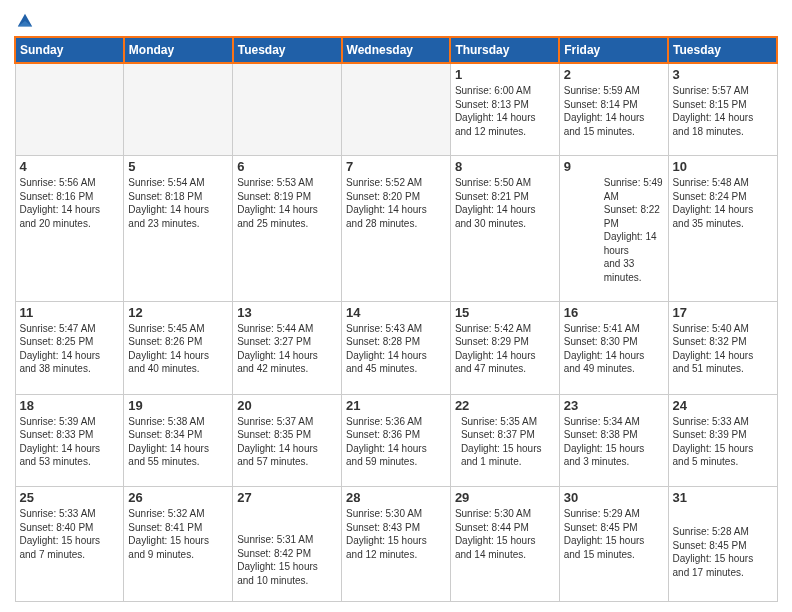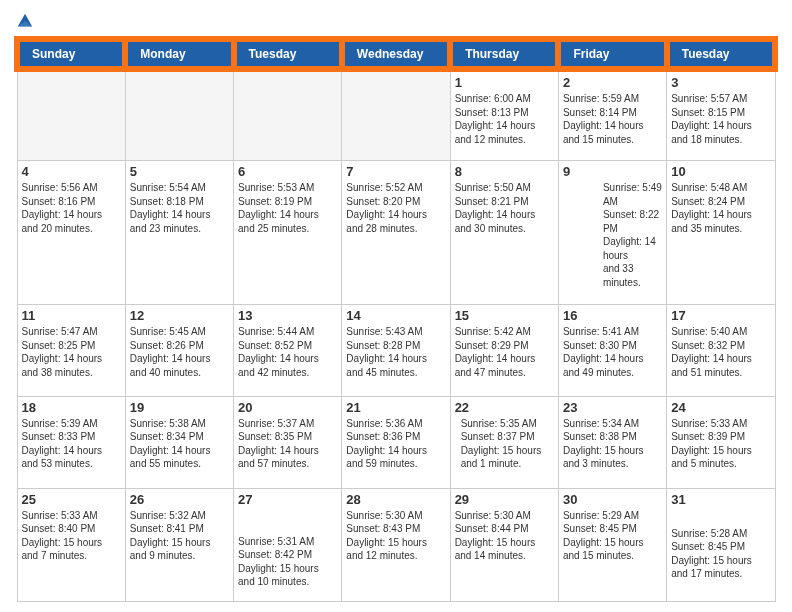--- a/index.html
+++ b/index.html
@@ -65,23 +65,23 @@
       flex: 1;
       border: 1px solid #ccc;
       border-collapse: collapse;
       width: 100%;
       table-layout: fixed;
     }
     .calendar th {
       background: #2060a8;
       color: #fff;
       font-size: 12px;
-      padding: 5px 12px;
+      padding: 5px 4px;
       text-align: left;
-      border: 6px solid #f97316;
+      border: 2px solid #f97316;
       font-weight: bold;
     }
     .calendar td {
       border: 1px solid #ccc;
       vertical-align: top;
       padding: 3px 4px;
       font-size: 10px;
       color: #333;
       background: #fff;
       height: 84px;
@@ -224,21 +224,21 @@
           <td>
             <div class="day-num">12</div>
             <div class="cell-info" style="white-space: pre-line;">Sunrise: 5:45 AM
 Sunset: 8:26 PM
 Daylight: 14 hours
 and 40 minutes.</div>
           </td>
           <td>
             <div class="day-num">13</div>
             <div class="cell-info" style="white-space: pre-line;">Sunrise: 5:44 AM
-Sunset: 8:52 PM
+Sunset: 3:27 PM
 Daylight: 14 hours
 and 42 minutes.</div>
           </td>
           <td>
             <div class="day-num">14</div>
             <div class="cell-info" style="white-space: pre-line;">Sunrise: 5:43 AM
 Sunset: 8:28 PM
 Daylight: 14 hours
 and 45 minutes.</div>
           </td>

